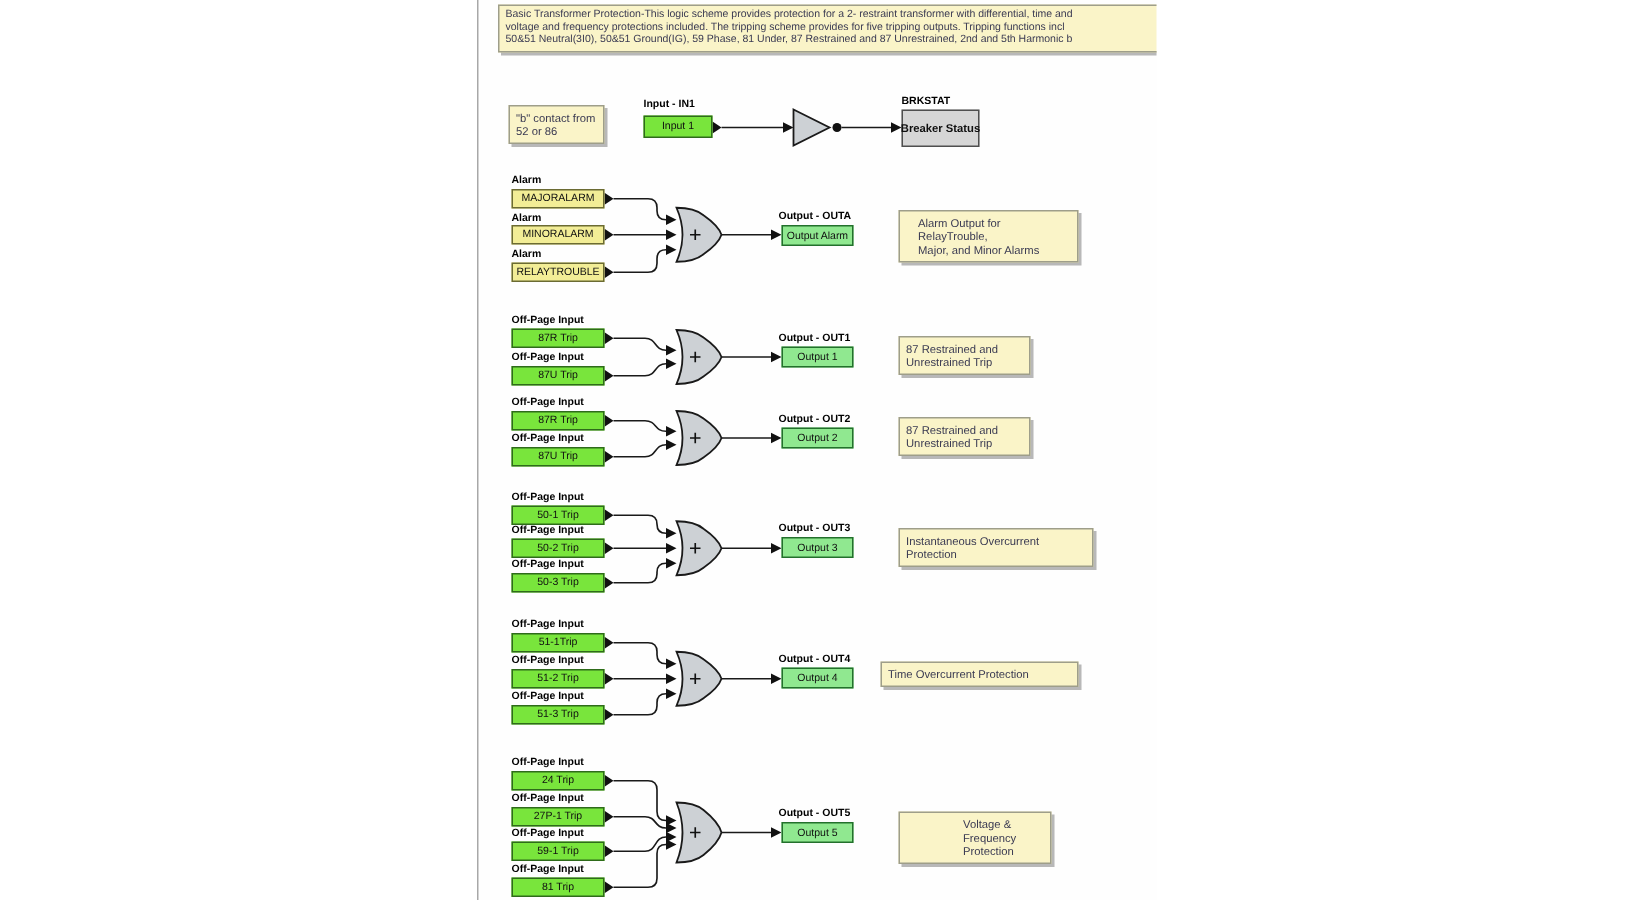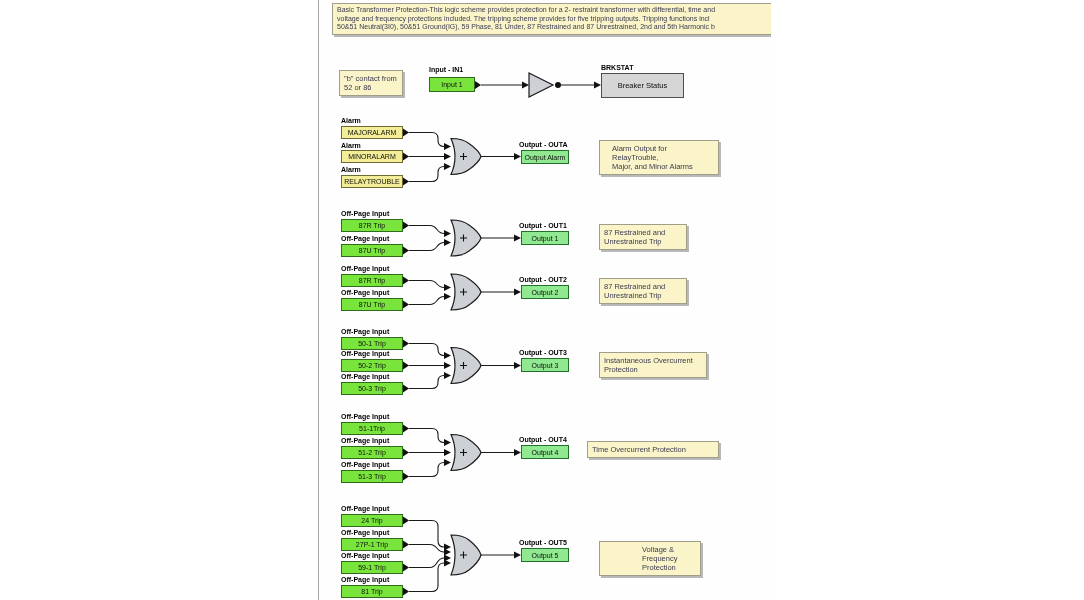--- a/index.html
+++ b/index.html
@@ -15,21 +15,21 @@
   .note{position:absolute;background:#faf4c8;border:1px solid #9e9e8a;
         box-shadow:2px 2px 0 rgba(125,125,125,.55);color:#3a3a52;
         font-size:7.5px;line-height:9px;padding:3px 4px;white-space:pre-line;box-sizing:border-box;}
   .hnote{white-space:nowrap;line-height:8.5px;font-size:7px;padding:2px 4px;}
   .lbl{position:absolute;font-size:7px;font-weight:bold;color:#000;white-space:nowrap;line-height:8px;}
   .blk{position:absolute;box-sizing:border-box;display:flex;align-items:center;justify-content:center;
        font-size:7px;color:#101010;white-space:nowrap;}
   .in-g{width:62px;height:13px;background:#79e53c;border:1.5px solid #2e6b1a;}
   .in-y{width:62px;height:13px;background:#f2ed96;border:1.5px solid #6b6b33;}
   .out-g{width:48px;height:14px;background:#90e890;border:1.5px solid #23702c;}
-  .blk-gray{width:83px;height:25px;background:#d6d6d6;border:1.5px solid #4f4f4f;font-size:7.5px;}
+  .blk-gray{width:52px;height:25px;background:#d6d6d6;border:1.5px solid #4f4f4f;font-size:7.5px;font-weight:bold;}
   .in1{width:46px;height:15px;}
 </style>
 </head>
 <body>
 
 <div class="stage">
  <div class="canvas">
 
   <svg class="wires" width="452" height="600" viewBox="0 0 452 600">
 
@@ -180,21 +180,21 @@
 Unrestrained Trip</div>
 
   <div class="lbl" style="left:22px;top:328px;">Off-Page Input</div>
   <div class="blk in-g" style="left:22px;top:337px;">50-1 Trip</div>
   <div class="lbl" style="left:22px;top:350px;">Off-Page Input</div>
   <div class="blk in-g" style="left:22px;top:359px;">50-2 Trip</div>
   <div class="lbl" style="left:22px;top:373px;">Off-Page Input</div>
   <div class="blk in-g" style="left:22px;top:382px;">50-3 Trip</div>
   <div class="lbl" style="left:200px;top:349px;">Output - OUT3</div>
   <div class="blk out-g" style="left:202px;top:358px;">Output 3</div>
-  <div class="note" style="left:280px;top:352px;width:108px;">Instantaneous Overcurrent
+  <div class="note" style="left:280px;top:352px;width:130px;">Instantaneous Overcurrent
 Protection</div>
 
   <div class="lbl" style="left:22px;top:413px;">Off-Page Input</div>
   <div class="blk in-g" style="left:22px;top:422px;">51-1Trip</div>
   <div class="lbl" style="left:22px;top:437px;">Off-Page Input</div>
   <div class="blk in-g" style="left:22px;top:446px;">51-2 Trip</div>
   <div class="lbl" style="left:22px;top:461px;">Off-Page Input</div>
   <div class="blk in-g" style="left:22px;top:470px;">51-3 Trip</div>
   <div class="lbl" style="left:200px;top:436px;">Output - OUT4</div>
   <div class="blk out-g" style="left:202px;top:445px;">Output 4</div>

